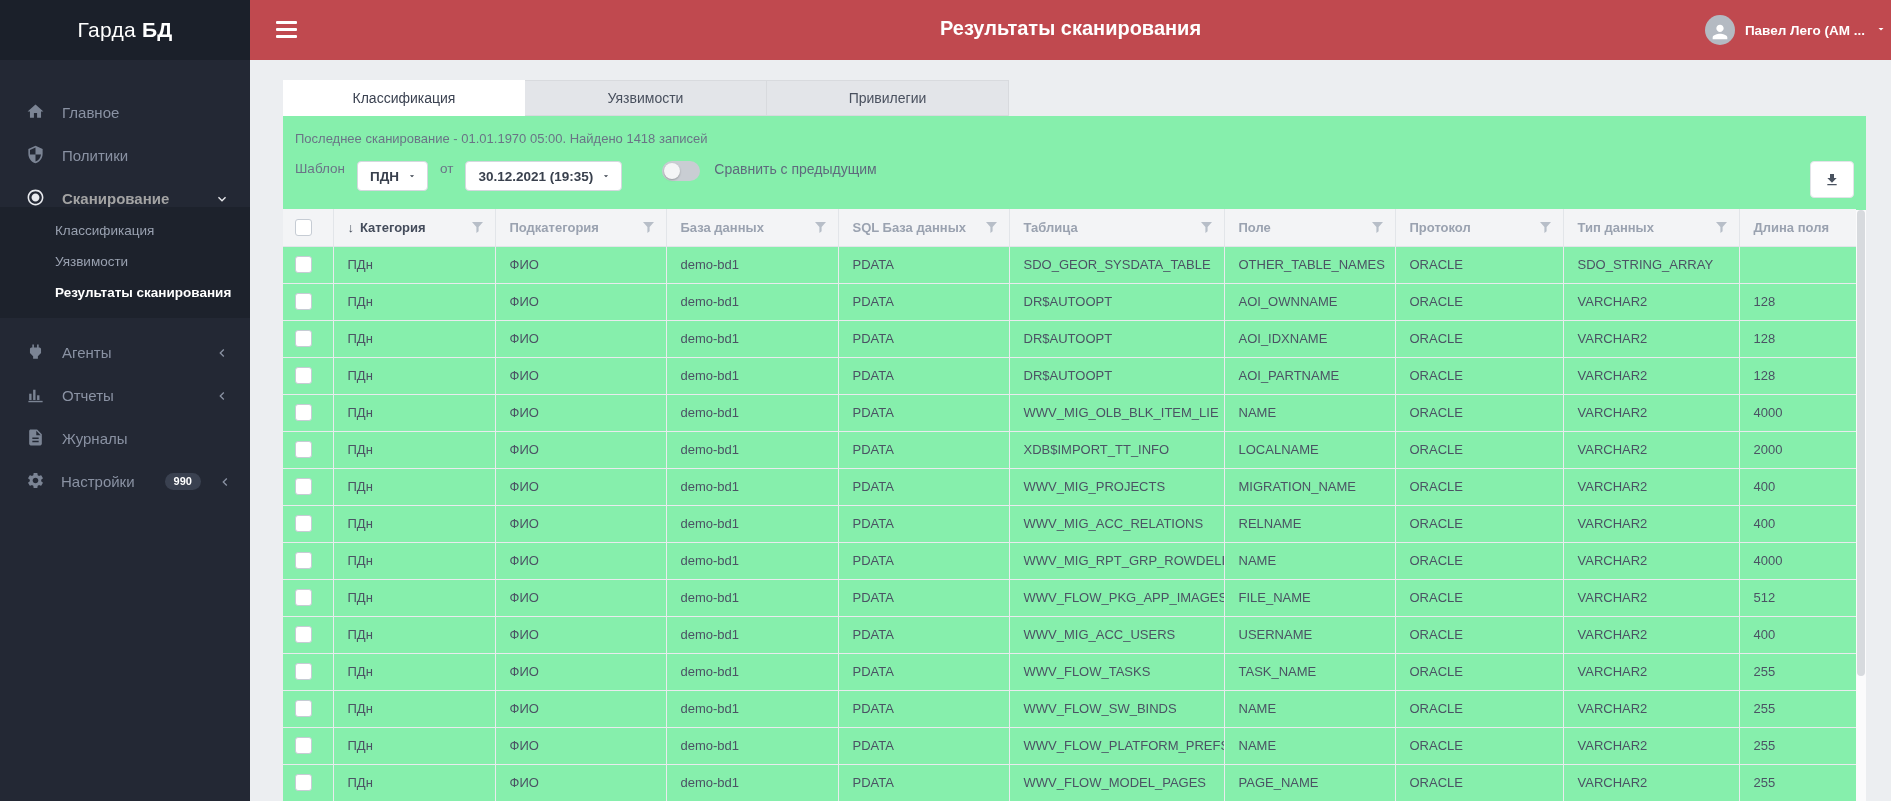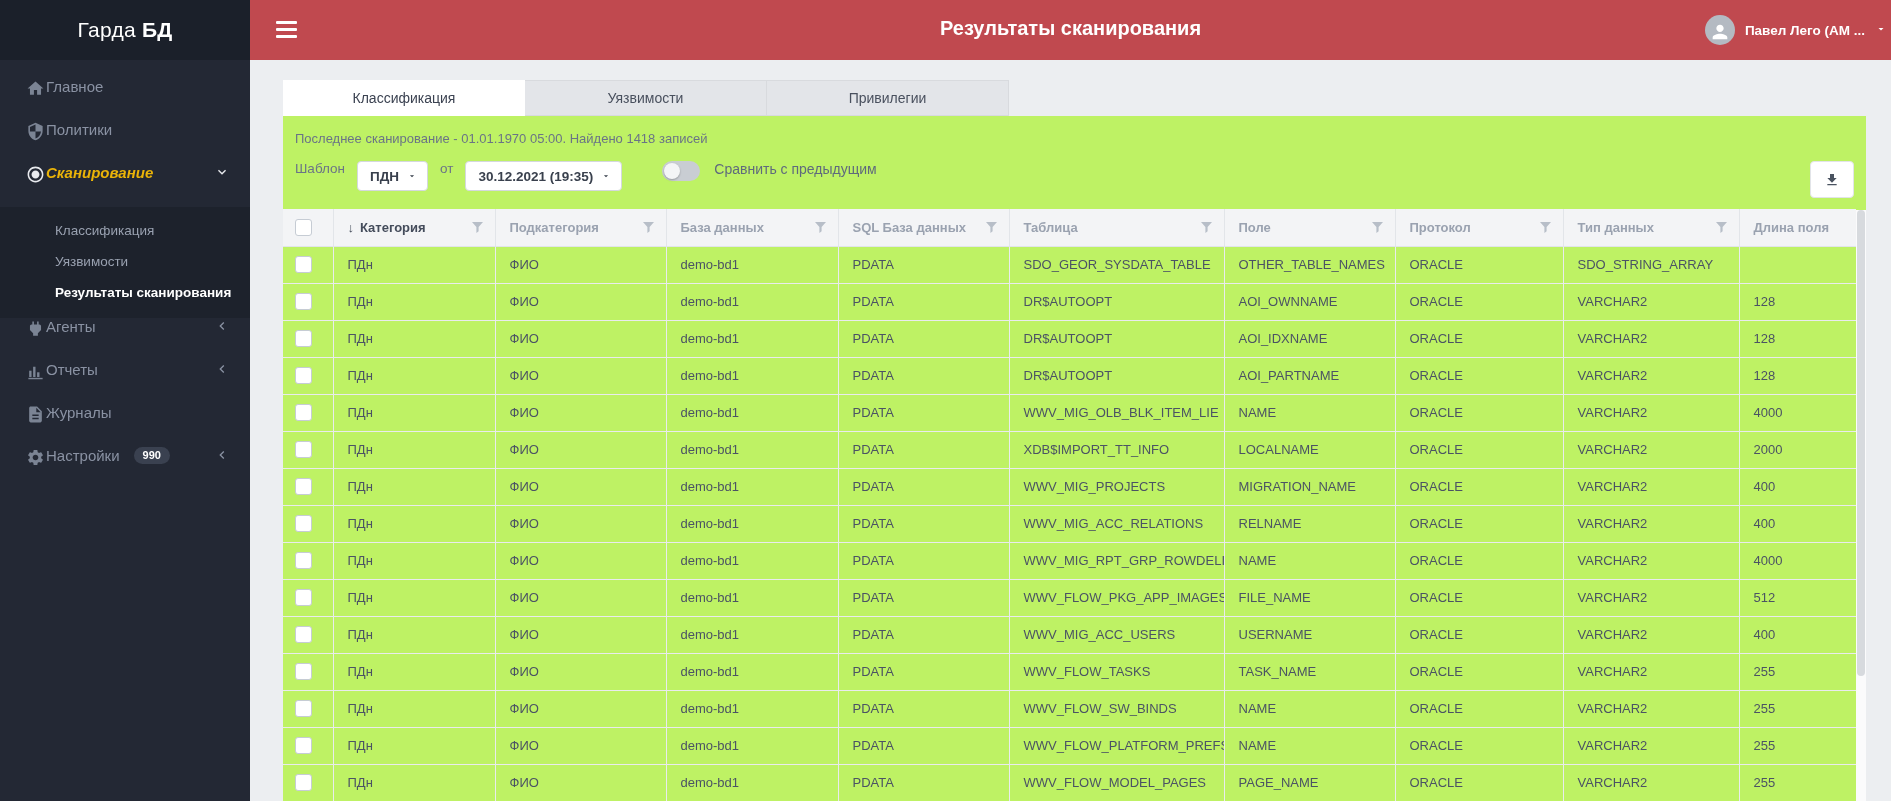--- a/index.html
+++ b/index.html
@@ -6,27 +6,27 @@
   html,body { width:1891px; height:801px; overflow:hidden; background:#eceef1;
     font-family:"Liberation Sans", sans-serif; }
   .app { display:flex; width:1747px; height:801px; }
 
   
   .sidebar { width:250px; height:801px; background:#232834; flex:0 0 250px; }
   .logo { height:60px; background:#1b202a; color:#fff; font-size:21px;
     display:flex; align-items:center; justify-content:center; letter-spacing:.3px; }
   .logo b { margin-left:6px; }
   .nav { padding-top:18px; }
-  .nav-item { height:43px; display:flex; align-items:flex-start; 
+  .nav-item { height:43px; display:flex; align-items:flex-end; gap:16px;
     padding:0 20px 0 26px; color:#8a92a3; font-size:15px; cursor:pointer; }
   .nav-item .nicon { width:20px; height:20px; color:#7b8494; display:flex; align-items:center; }
   .nav-item .nicon svg { width:19px; height:19px; }
   .nav-item .chev { margin-left:auto; color:#8a92a3; display:flex; }
   .nav-item .chev svg { width:16px; height:16px; }
-  .nav-item.section-open { color:#eab308; font-weight:bold;font-style:italic; }
+  .nav-item.section-open { color:#a3a3a3; font-weight:bold; }
   .nav-item.section-open .nicon, .nav-item.section-open .chev { color:#e8eaee; }
   .submenu { background:#1d222c; padding:8px 0 10px; }
   .sub-item { height:31px; display:flex; align-items:center; padding-left:55px;
     color:#99a1b0; font-size:13.5px; cursor:pointer; }
   .sub-item.active { color:#fff; font-weight:bold; }
   .badge { background:#3a4150; color:#fff; font-size:11px; font-weight:bold;
     border-radius:10px; padding:3px 9px; margin-left:14px; line-height:1; }
 
   
   .main { flex:1; display:flex; flex-direction:column; }
@@ -42,21 +42,21 @@
   .avatar svg { width:22px; height:22px; color:#fff; margin-top:3px; }
   .user .chev-sm svg { width:12px; height:12px; }
 
   
   .content { flex:1; background:#eceef1; padding:20px 25px 0 33px; position:relative; }
   .tabs { display:flex; height:36px; }
   .tab { width:242px; height:36px; display:flex; align-items:center; justify-content:center;
     font-size:14px; color:#49505e; background:#e3e5e9; border:1px solid #d8dade; cursor:pointer; }
   .tab + .tab { border-left:none; }
   .tab.active { background:#fff; border-color:#fff; color:#3b4251; }
-  .panel { background:#bef264; width:1583px; height:685px; position:relative; overflow:hidden; }
+  .panel { background:#86efac; width:1583px; height:685px; position:relative; overflow:hidden; }
   .scan-info { padding:15px 0 0 12px; font-size:13px; color:#6a7486; }
   .filter-row { display:flex; align-items:flex-start; margin:15px 12px 0; height:36px; }
   .flabel { font-size:13.5px; color:#6b7487; }
   .select-btn { height:30px; display:flex; align-items:center; gap:8px; margin:0 12px;
     padding:0 10px 0 12px; background:#fff; border:1px solid #d4d8de; border-radius:4px;
     font-size:13.5px; font-weight:bold; color:#39404d; cursor:pointer; }
   .select-btn svg { width:10px; height:10px; color:#39404d; }
   .toggle { width:38px; height:20px; border-radius:10px; background:#c9cdd3; position:relative;
     margin:0 14px 0 28px; cursor:pointer; flex:0 0 38px; }
   .toggle .knob { position:absolute; left:2px; top:2px; width:16px; height:16px;

